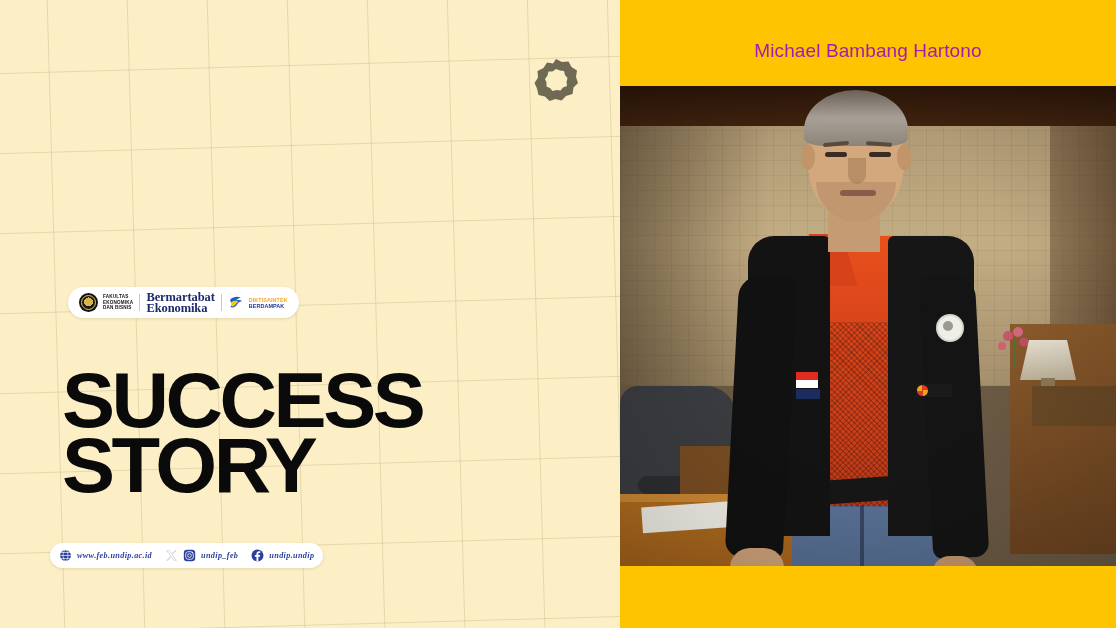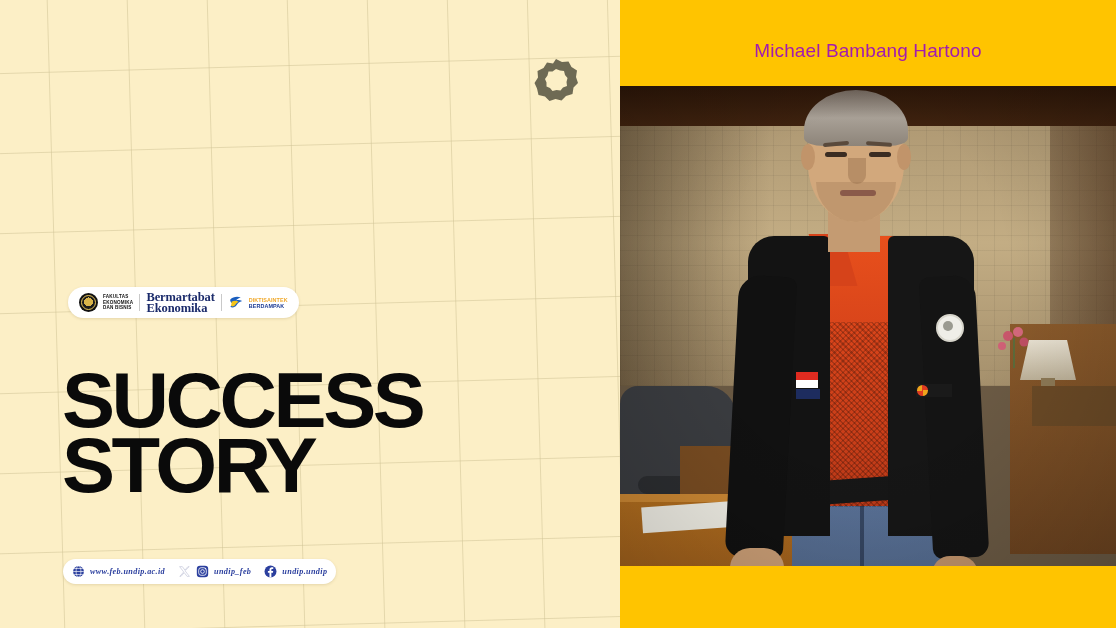--- a/index.html
+++ b/index.html
@@ -58,25 +58,24 @@
   .headline .l2{display:block;}
 
   
   .subtitle{
     position:absolute;left:63px;top:462px;width:520px;
     font-size:17.5px;line-height:28px;color:#1a1a1a;font-weight:normal;
   }
 
   
   .social{
-    position:absolute;left:63px;top:543px;height:25px;
+    position:absolute;left:50px;top:543px;height:25px;
     background:#fff;border-radius:13px;display:flex;align-items:center;
     padding:0 9px;gap:5px;box-shadow:0 1px 3px rgba(120,100,40,.18);
     box-sizing:border-box;
-    margin-top:16px;
   }
   .social .txt{font-family:"Liberation Serif",serif;font-weight:bold;font-style:italic;
      font-size:8.2px;color:#2b3f9e;letter-spacing:.35px;white-space:nowrap;}
   .ic{width:13px;height:13px;flex:0 0 auto;display:block;}
   .gap{width:3px;}
 
   
   .right-panel{position:absolute;left:620px;top:0;width:496px;height:628px;background:#FFC400;}
   .person-name{
     position:absolute;left:620px;top:40px;width:496px;text-align:center;

